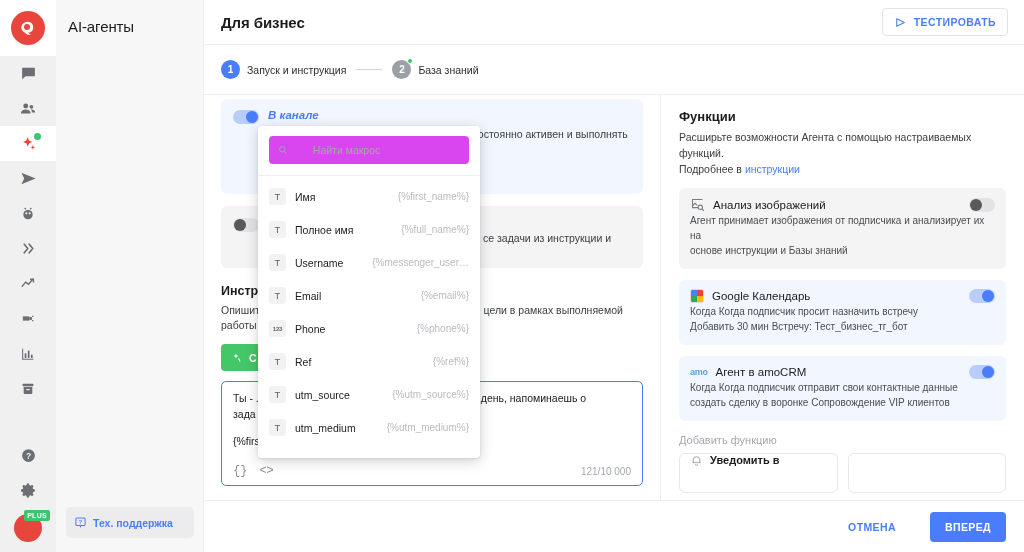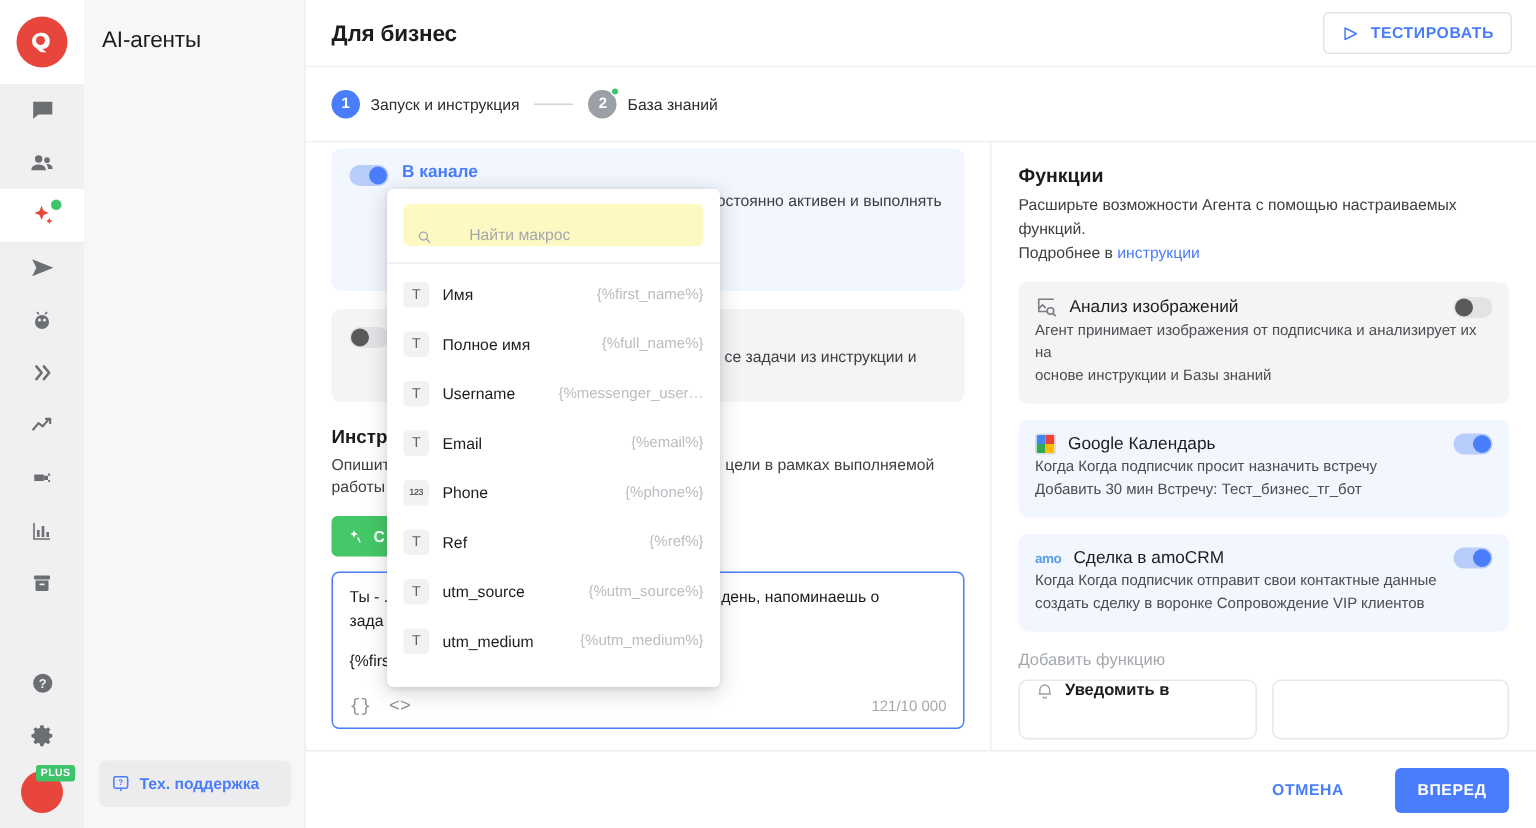--- a/index.html
+++ b/index.html
@@ -222,20 +222,21 @@
   }
   .switch.on { background: #b9cdfb; }
   .switch.on .knob { right: 1px; background: #4a7dfc; }
   .switch.off { background: #e2e3e5; }
   .switch.off .knob { left: 1px; background: #59595b; }
   .switch.on-solid { background: #b9cdfb; }
   .switch.on-solid .knob { right: 1px; background: #4a7dfc; }
   .card-ttl {
     font-size: 11.5px; font-weight: 700; color: #4a7dfc;
     line-height: 1.1;
+    font-style: italic;
   }
   .card-sub {
     font-size: 10.5px; color: #3c4043; margin-top: 5px; line-height: 1.45;
   }
   .card-link { font-size: 10.5px; color: #4a7dfc; margin-top: 26px; }
 
   
   .card-grey {
     margin-top: 12px;
     background: #f4f4f5;
@@ -354,22 +355,22 @@
     left: 258px; top: 126px;
     width: 222px; height: 332px;
     background: #fff;
     border-radius: 4px;
     box-shadow: 0 3px 14px rgba(30,35,45,.20), 0 1px 3px rgba(30,35,45,.10);
     z-index: 40;
     overflow: hidden;
   }
   .macro-search-wrap { padding: 10px 11px 11px 11px; }
   .macro-search {
-    height: 28px; background: #fef9c3; border-radius: 4px;
-    display: flex; align-items: flex-end; gap: 23px; padding: 0 9px;
+    height: 28px; background: #d946ef; border-radius: 4px;
+    display: flex; align-items: center; gap: 23px; padding: 0 9px;
   }
   .macro-search input {
     border: none; background: transparent; outline: none;
     font-size: 10.5px; color: #1b1c1e;
     font-family: "Liberation Sans", sans-serif;
     width: 100%;
   }
   .macro-search input::placeholder { color: #a4a8ad; }
   .macro-divider { height: 1px; background: #eceef0; }
   .macro-list { padding: 4px 0; }
@@ -643,21 +644,21 @@
           </div>
           <div class="fn-desc">
             <span>Когда Когда подписчик просит назначить встречу</span><br>
             <span>Добавить 30 мин Встречу: Тест_бизнес_тг_бот</span>
           </div>
         </div>
 
         <div class="fn-card blue">
           <div class="fn-head">
             <span class="amo-ico">amo</span>
-            <span class="fn-name">Сделка в amoCRM</span>
+            <span class="fn-name">Агент в amoCRM</span>
             <div class="switch on-solid">
                 <span class="knob"></span>
               </div>
           </div>
           <div class="fn-desc">
             <span>Когда Когда подписчик отправит свои контактные данные</span><br>
             <span>создать сделку в воронке Сопровождение VIP клиентов</span>
           </div>
         </div>
 

